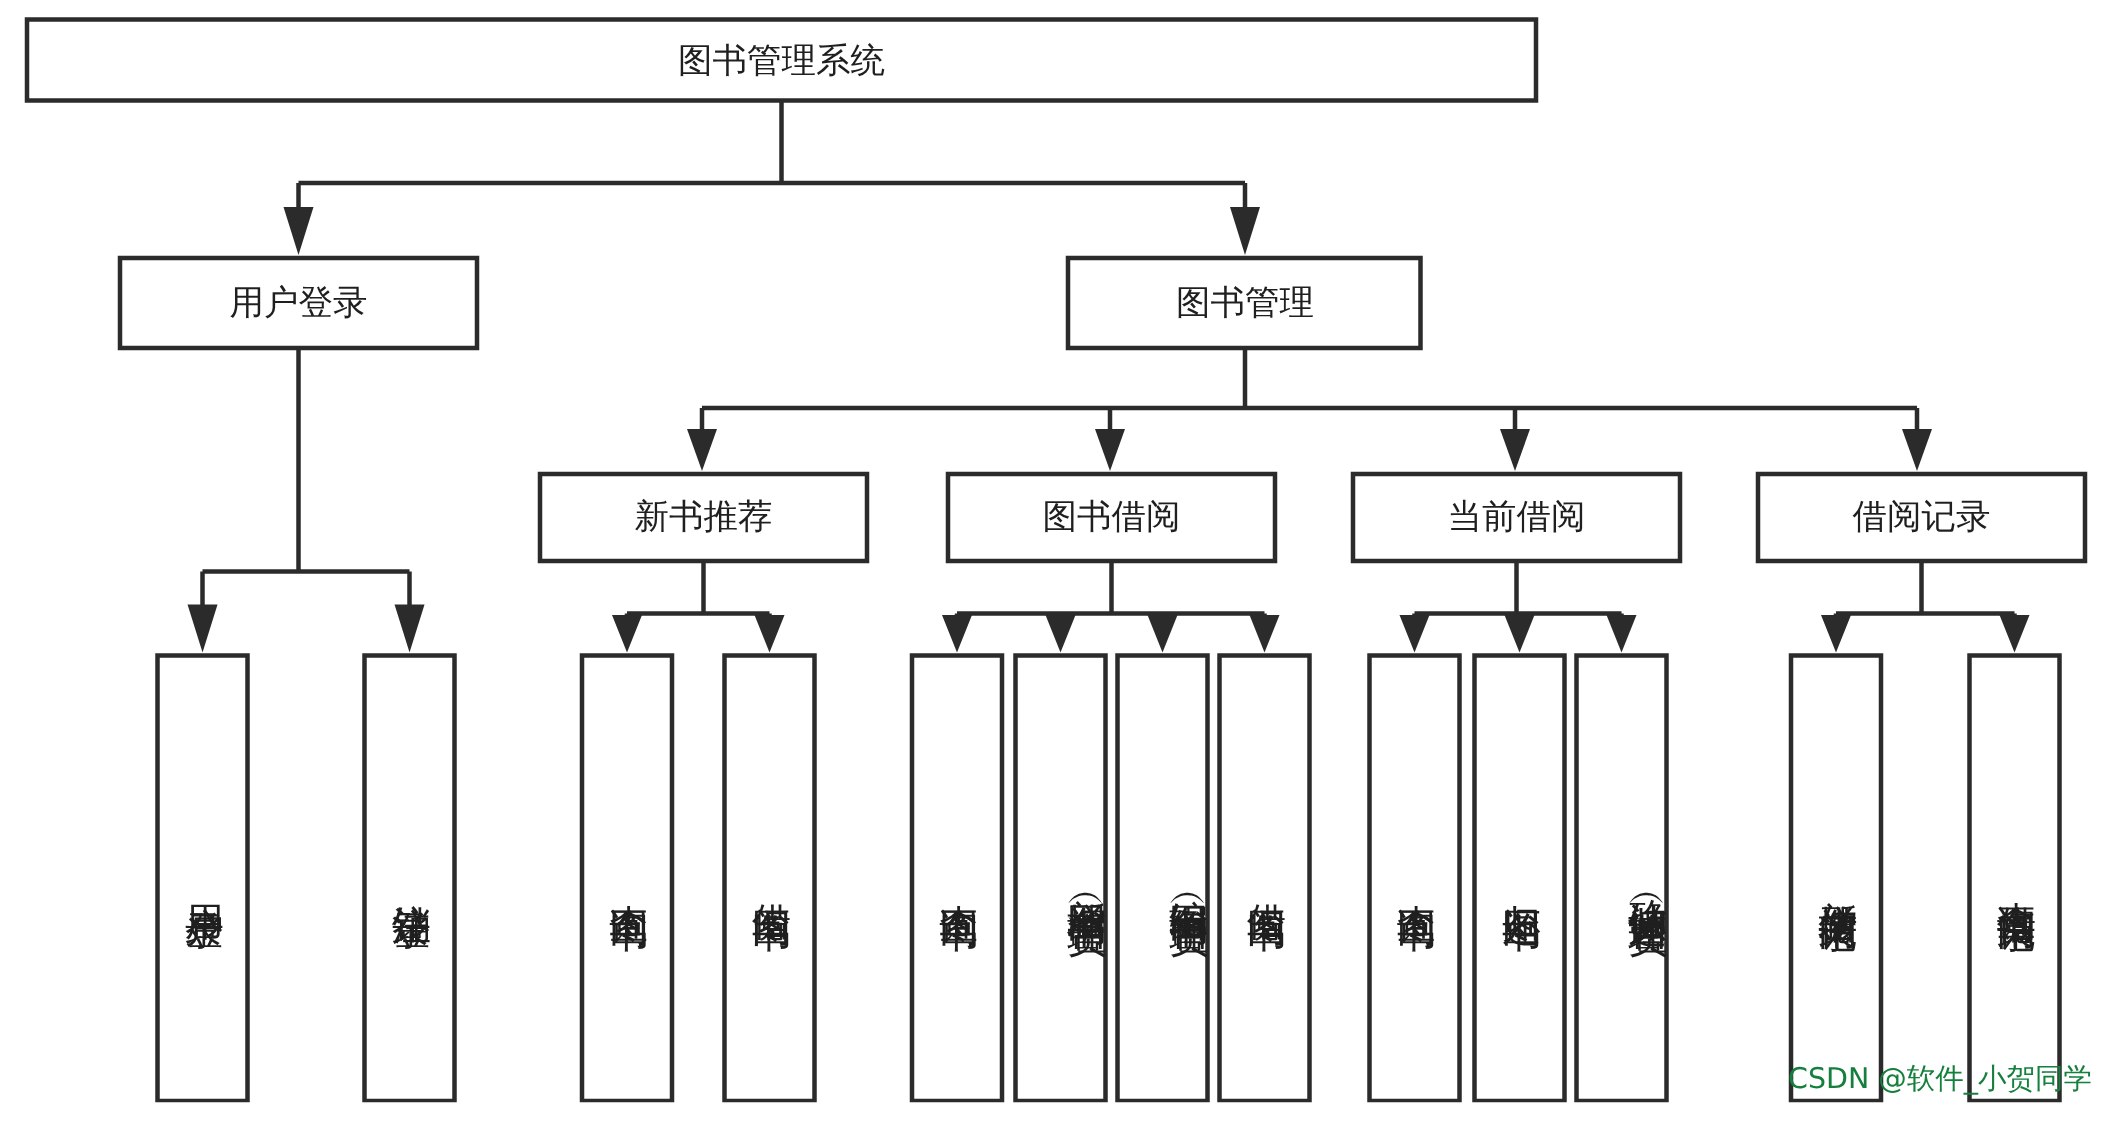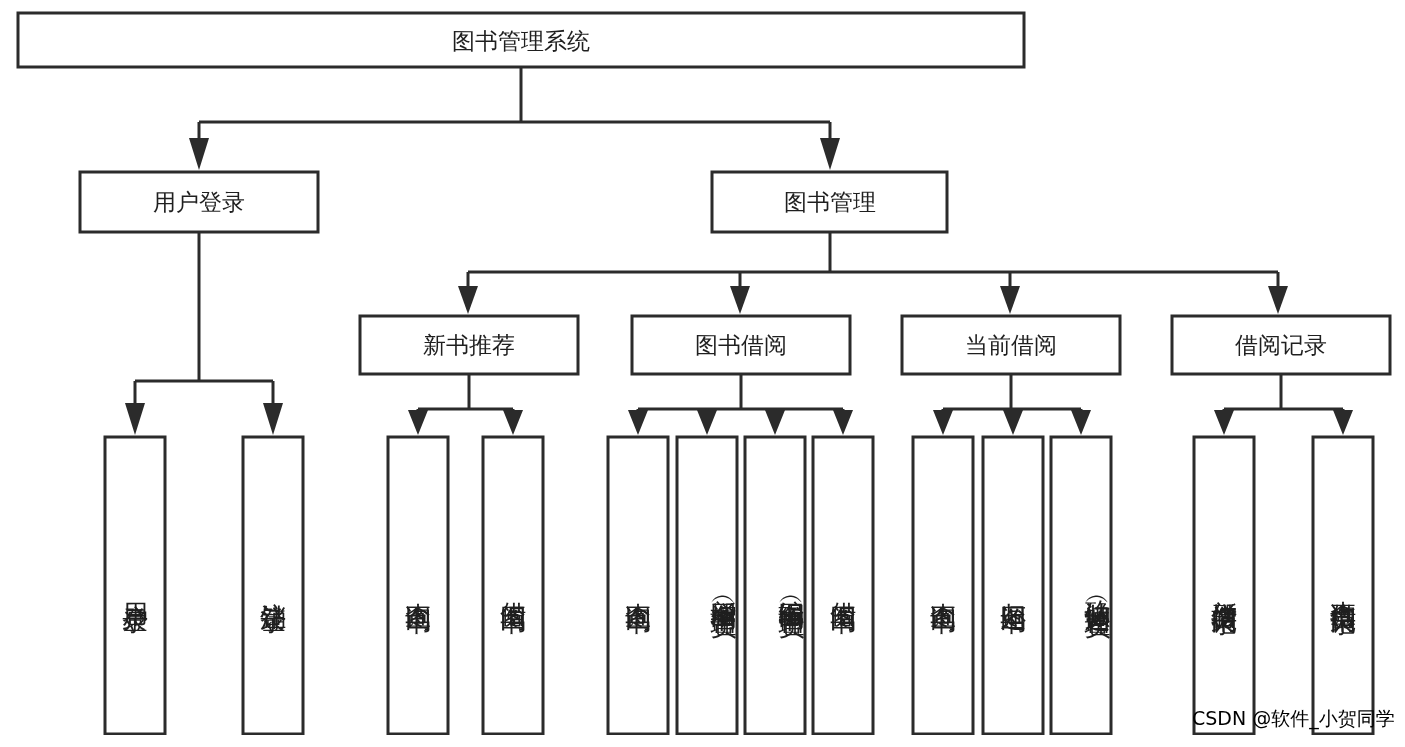--- a/index.html
+++ b/index.html
@@ -61,21 +61,21 @@
     justify-content: center;
     user-select: none;
   }
   .node-label-v.centered {
     align-items: center;
   }
   .watermark {
     position: absolute;
     font-family: "DejaVu Sans", "Liberation Sans", sans-serif;
     font-size: 19px;
-    color: #000000;
+    color: #15803d;
     white-space: nowrap;
     user-select: none;
   }
 </style>
 </head>
 <body>
 
 <div id="canvas">
 
   <svg class="diagram" viewBox="0 0 1405 747">

